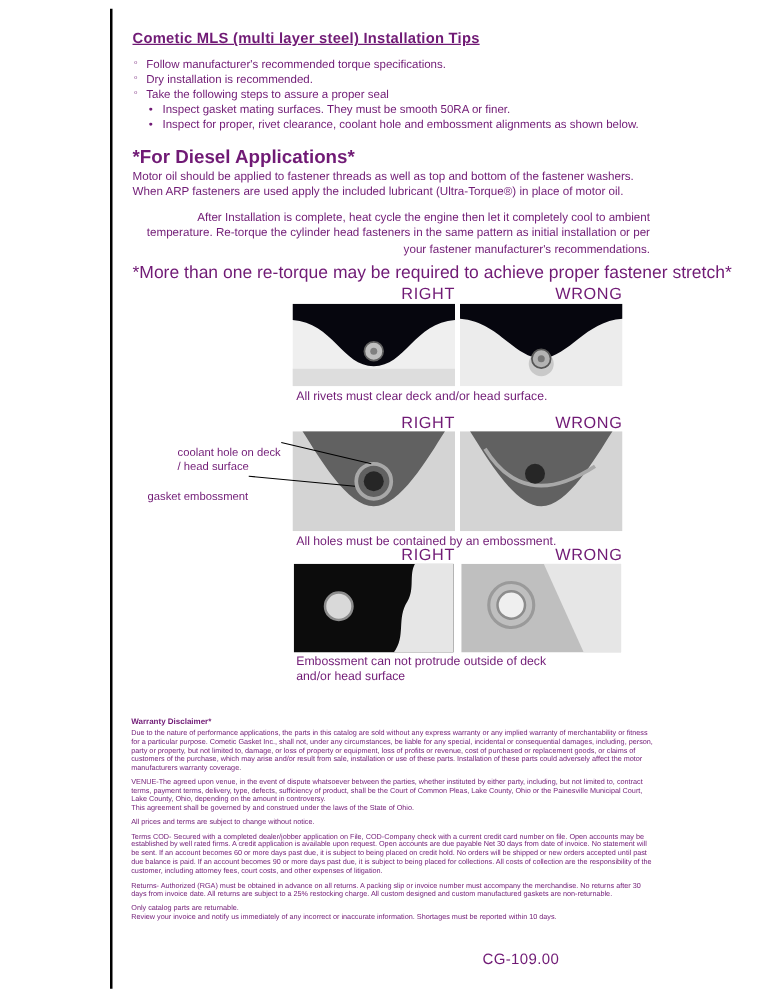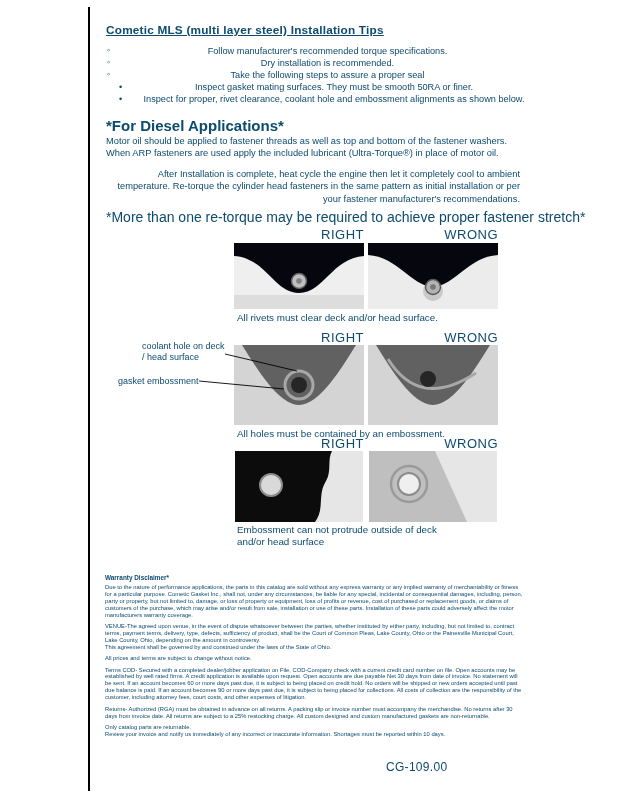--- a/index.html
+++ b/index.html
@@ -1,22 +1,22 @@
 <!DOCTYPE html>
 <html><head>
 <meta charset="utf-8">
 <title>Cometic MLS Installation Tips</title>
 <style>
   html,body{margin:0;padding:0;background:#ffffff;}
-  .page{position:relative;width:618px;height:800px;background:#ffffff;font-family:"Liberation Sans",sans-serif;color:#0c4a6e;overflow:hidden;}
+  .page{position:relative;width:618px;height:800px;background:#ffffff;font-family:"Liberation Sans",sans-serif;color:#701a75;overflow:hidden;}
   .left-rule{position:absolute;left:88px;top:7px;width:2px;height:784px;background:#000;}
 
   .title{position:absolute;left:106px;top:23px;font-size:11.8px;font-weight:bold;text-decoration:underline;letter-spacing:.2px;}
 
-  .tips{position:absolute;left:106px;top:45px;width:432px;font-size:9.2px;line-height:12px;text-align:center;}
+  .tips{position:absolute;left:106px;top:45px;width:432px;font-size:9.2px;line-height:12px;}
   .bullet{position:relative;padding-left:11px;}
   .bullet::before{content:"◦";position:absolute;left:1px;top:-1px;font-size:9px;}
   .subbullet{position:relative;padding-left:24px;}
   .subbullet::before{content:"•";position:absolute;left:13px;top:0;}
 
   .diesel-heading{position:absolute;left:106px;top:117px;font-size:15px;font-weight:bold;}
   .body-para{position:absolute;left:106px;width:414px;font-size:9.3px;line-height:12.4px;}
   .p1{top:135px;}
   .p2{top:168px;text-align:right;}
   .note{position:absolute;left:106px;top:209px;font-size:14px;}
@@ -29,21 +29,21 @@
   .photo{position:absolute;display:block;}
   .r1l{left:234px;top:243px;} .r1r{left:368px;top:243px;}
   .r2l{left:234px;top:345px;} .r2r{left:368px;top:345px;}
   .r3l{left:235px;top:451px;} .r3r{left:369px;top:451px;}
 
   .caption{position:absolute;left:237px;font-size:9.8px;}
   .cap1{top:312px;text-align:right;}
   .cap2{top:428px;}
   .cap3{top:524px;width:228px;line-height:12px;}
 
-  .callout{position:absolute;font-size:9px;line-height:10.5px;}
+  .callout{position:absolute;font-size:9px;line-height:10.5px;margin-top:16px;}
   .co-coolant{left:142px;top:341px;width:86px;}
   .co-emboss{left:118px;top:376px;white-space:nowrap;}
   .leader{position:absolute;left:0;top:0;pointer-events:none;}
 
   .warranty-heading{position:absolute;left:105px;top:574px;font-size:6.4px;font-weight:bold;}
   .warranty{position:absolute;left:105px;top:584px;width:418px;font-size:5.8px;line-height:6.9px;}
   .warranty p{margin:0 0 4.5px 0;white-space:pre-line;}
 
   .footer{position:absolute;left:386px;top:760px;font-size:12px;letter-spacing:.3px;}
 </style>

